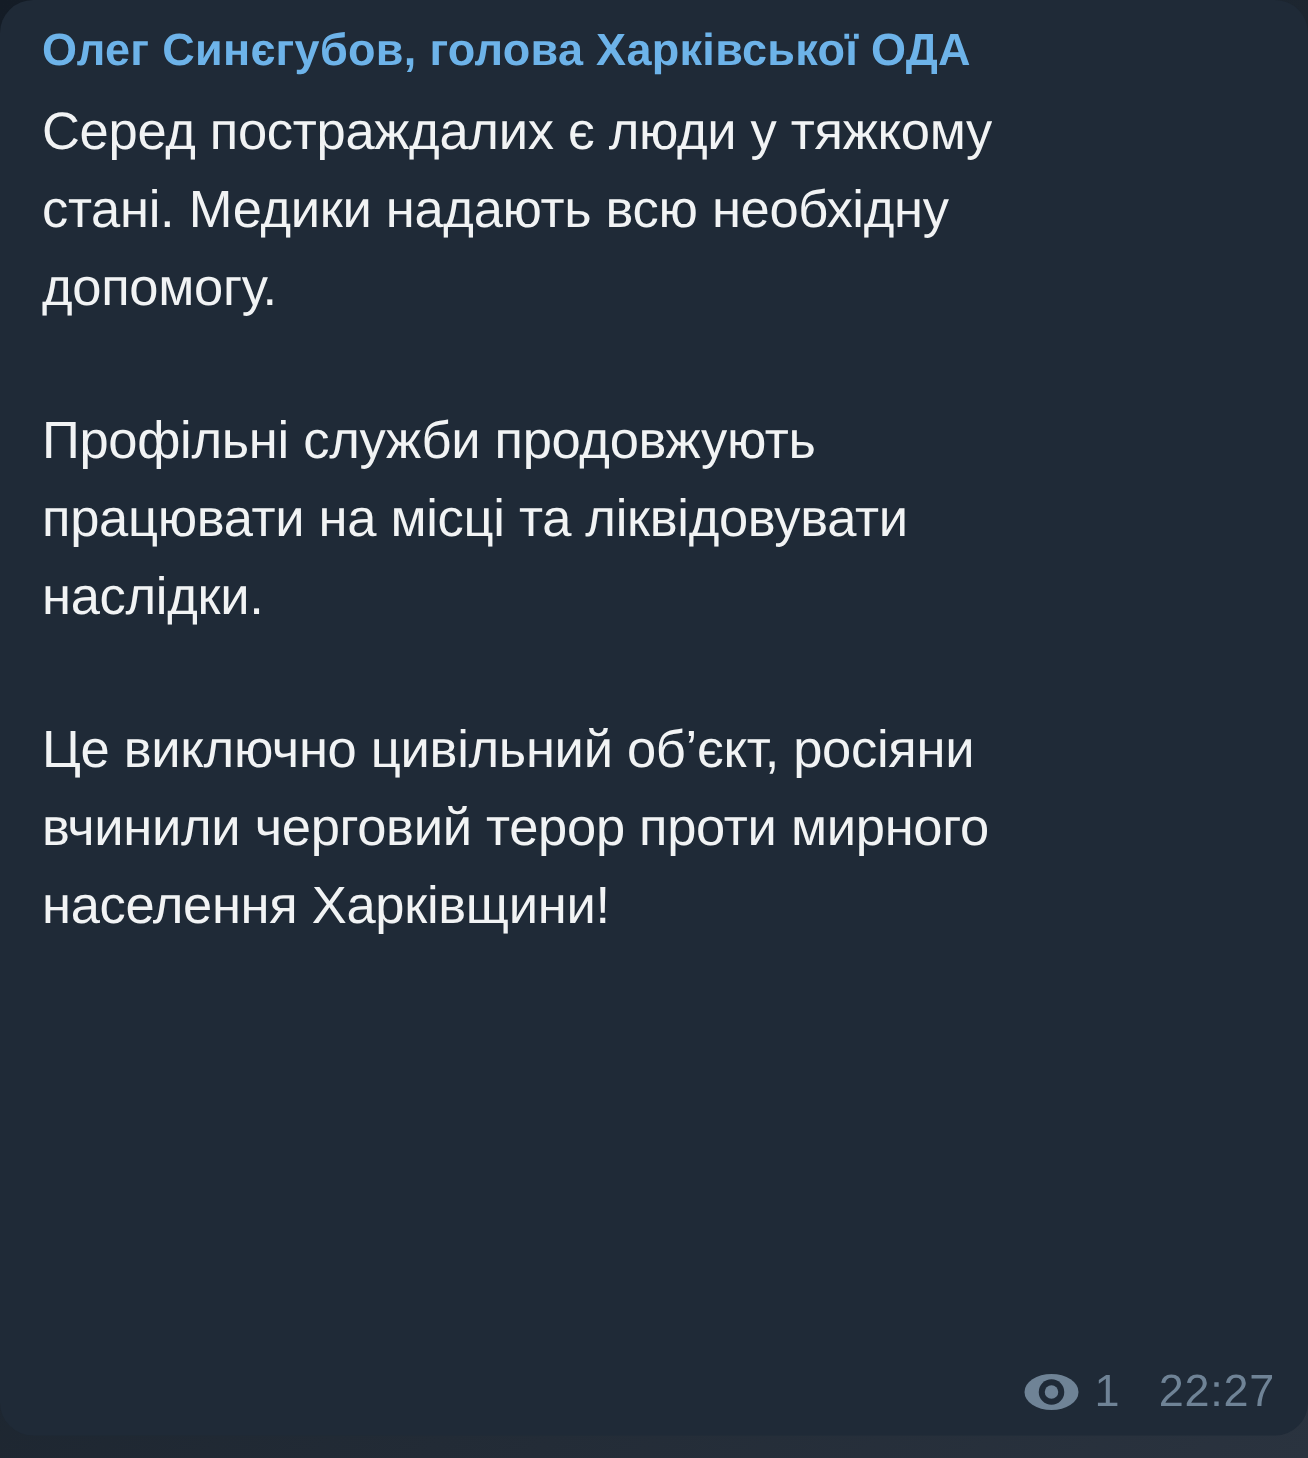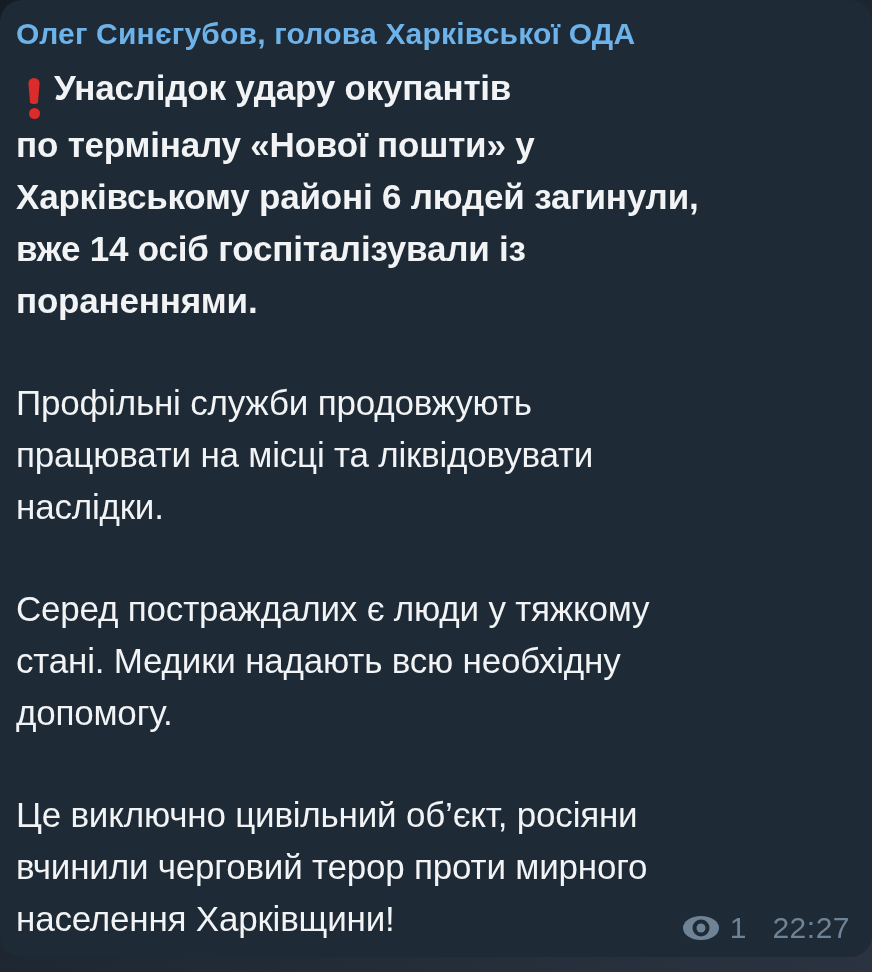--- a/index.html
+++ b/index.html
@@ -17,21 +17,21 @@
   }
   .bubble {
     position: absolute;
     left: 0;
     top: 0;
     right: 0;
     bottom: 15px;
     background: #1f2a37;
     border-radius: 22px;
     box-sizing: border-box;
-    padding: 12px 20px 14px 16px;
+    padding: 12px 20px 14px 28px;
   }
   .sender {
     color: #6db3e9;
     font-weight: bold;
     font-size: 30px;
     line-height: 40px;
     letter-spacing: 0.2px;
     margin: 2px 0 8px 0;
     cursor: pointer;
     white-space: nowrap;
@@ -86,33 +86,28 @@
 </style>
 </head>
 <body>
 
 <div class="bubble">
 
   <div class="sender">Олег Синєгубов, голова Харківської ОДА</div>
 
   <div>
 
-    <p class="para bold"><span class="excl"><span class="excl-bar"></span><span class="excl-dot"></span></span><span class="para-text">Унаслідок удару окупантів
-по терміналу «Нової пошти» у
-Харківському районі 6 людей загинули,
-вже 14 осіб госпіталізували із
-пораненнями.</span></p>
+
+    <p class="para"><span class="para-text">Серед постраждалих є люди у тяжкому
+стані. Медики надають всю необхідну
+допомогу.</span></p>
 
     <p class="para"><span class="para-text">Профільні служби продовжують
 працювати на місці та ліквідовувати
 наслідки.</span></p>
-
-    <p class="para"><span class="para-text">Серед постраждалих є люди у тяжкому
-стані. Медики надають всю необхідну
-допомогу.</span></p>
 
     <p class="para"><span class="para-text">Це виключно цивільний об’єкт, росіяни
 вчинили черговий терор проти мирного
 населення Харківщини!</span></p>
 
   </div>
 
   <div class="meta">
     <span class="eye">
       <svg width="38" height="26" viewBox="0 0 38 26" aria-hidden="true">

